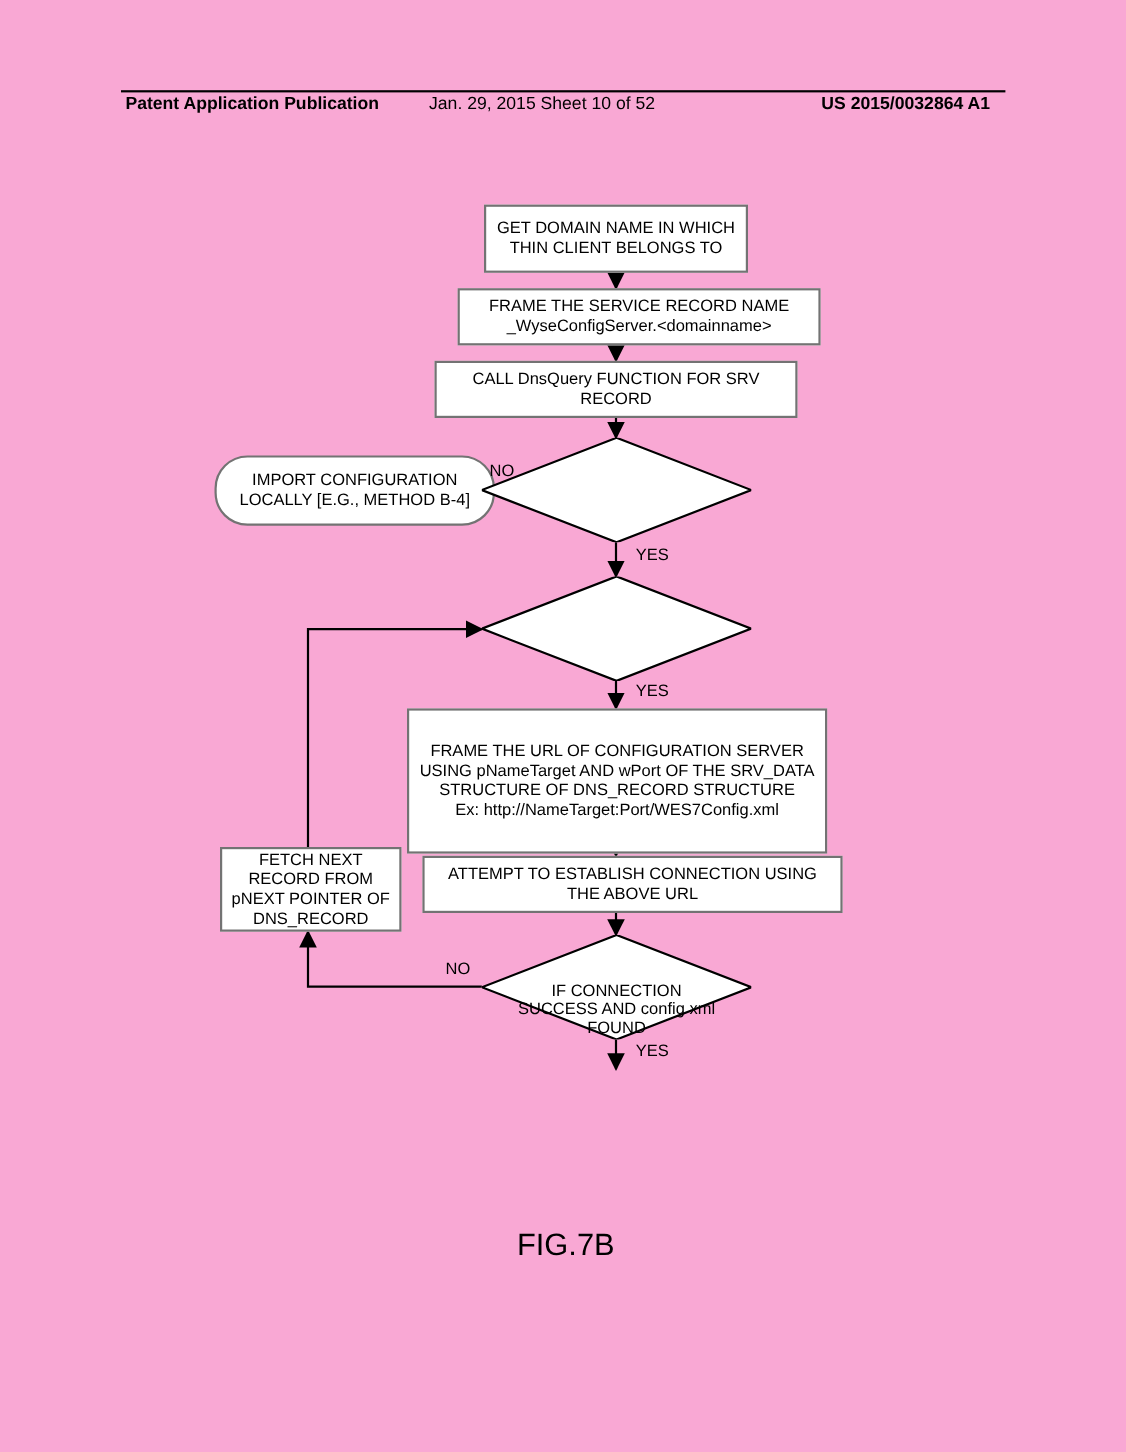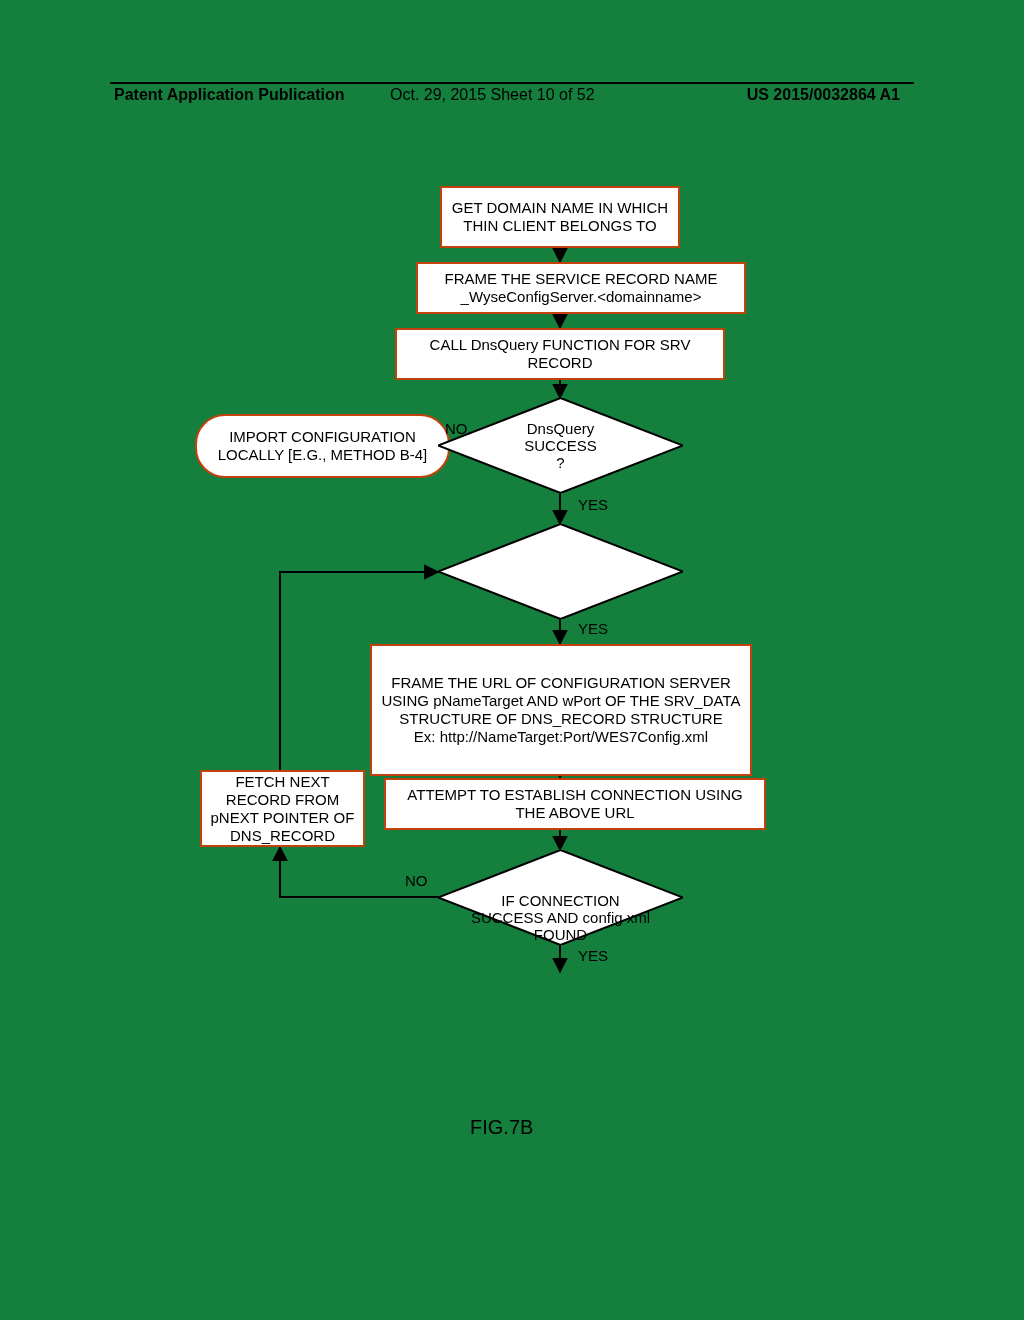--- a/index.html
+++ b/index.html
@@ -7,21 +7,21 @@
     padding: 0;
     background: #fff;
     font-family: Arial, Helvetica, sans-serif;
     font-size: 15px;
     color: #000;
   }
   .page {
     width: 1024px;
     height: 1320px;
     position: relative;
-    background: #15803d;
+    background: #f9a8d4;
     box-sizing: border-box;
   }
   .header-line {
     position: absolute;
     top: 82px;
     left: 110px;
     right: 110px;
     border-top: 2px solid #000;
   }
   .hdr-left {
@@ -42,21 +42,21 @@
     top: 86px;
     right: 124px;
     font-weight: bold;
     font-size: 16px;
     text-align: right;
     margin-left: 22px;
   }
 
   .box {
     position: absolute;
-    border: 2px solid #c2410c;
+    border: 2px solid #737373;
     text-align: center;
     display: flex;
     align-items: center;
     justify-content: center;
     line-height: 1.2;
     box-sizing: border-box;
     padding: 2px 6px;
     background: #fff;
   }
 
@@ -78,41 +78,41 @@
     line-height: 1.15;
   }
 
   .yesno {
     position: absolute;
     font-size: 15px;
   }
 
   .figlabel {
     position: absolute;
-    font-size: 20px;
+    font-size: 28px;
     left: 470px;
     top: 1116px;
   }
 
   svg.connector {
     position: absolute;
     top: 0; left: 0;
     width: 1024px;
     height: 1320px;
     pointer-events: none;
   }
 </style>
 </head>
 <body>
 
 <div class="page">
 
   <div class="header-line"></div>
   <div class="hdr-left">Patent Application Publication</div>
-  <div class="hdr-mid">Oct. 29, 2015  Sheet 10 of 52</div>
+  <div class="hdr-mid">Jan. 29, 2015  Sheet 10 of 52</div>
   <div class="hdr-right">US 2015/0032864 A1</div>
 
   <svg class="connector">
     <defs>
       <marker id="arrow" viewBox="0 0 10 10" refX="9" refY="5" markerWidth="8" markerHeight="8" orient="auto-start-reverse">
         <path d="M 0 0 L 10 5 L 0 10 z" fill="#000"></path>
       </marker>
     </defs>
 
     <line x1="560" y1="248" x2="560" y2="262" stroke="#000" stroke-width="2" marker-end="url(#arrow)"></line>
@@ -143,23 +143,20 @@
   <div class="box" style="left:395px; top:262px; width:330px; height:52px;margin-left:21px;">FRAME THE SERVICE RECORD NAME _WyseConfigServer.&lt;domainname&gt;</div>
 
   <div class="box" style="left:395px; top:328px; width:330px; height:52px;">CALL DnsQuery FUNCTION FOR SRV RECORD</div>
 
   <div class="box" style="left:195px; top:414px; width:255px; height:64px;border-radius:30px;">IMPORT CONFIGURATION LOCALLY [E.G., METHOD B-4]</div>
 
   <div class="diamond" style="left:438px; top:398px; width:245px; height:95px;">
     <svg width="245" height="95">
         <polygon points="122.5,0 245,47.5 122.5,95 0,47.5" fill="#fff" stroke="#000" stroke-width="2"></polygon>
       </svg>
-    <div class="dlabel" style="white-space:pre-line;">DnsQuery
-SUCCESS
-?</div>
   </div>
   <div class="yesno" style="left:445px; top:420px;">NO</div>
   <div class="yesno" style="left:578px; top:496px;">YES</div>
 
   <div class="diamond" style="left:438px; top:524px; width:245px; height:95px;">
     <svg width="245" height="95">
         <polygon points="122.5,0 245,47.5 122.5,95 0,47.5" fill="#fff" stroke="#000" stroke-width="2"></polygon>
       </svg>
   </div>
   <div class="yesno" style="left:578px; top:620px;">YES</div>

